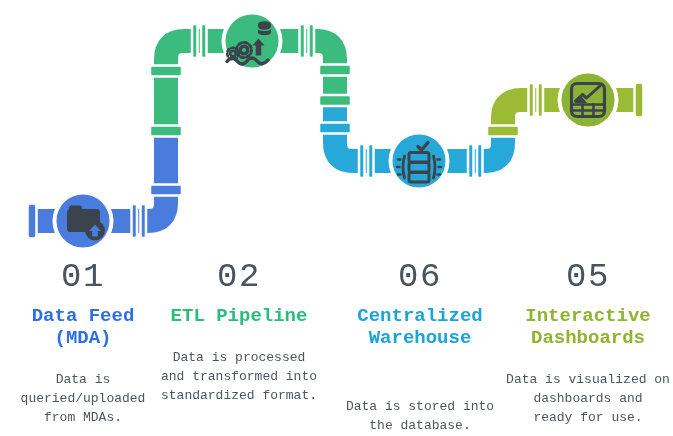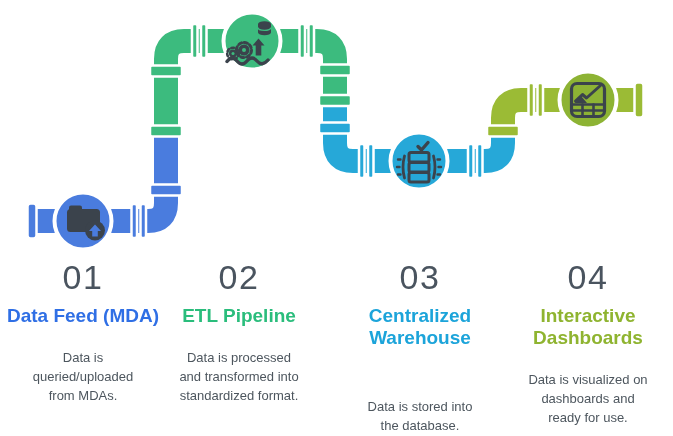--- a/index.html
+++ b/index.html
@@ -1,18 +1,18 @@
 <!DOCTYPE html>
 <html><head>
 <meta charset="utf-8">
 <style>
   html,body{margin:0;padding:0;background:#ffffff;}
   .stage{
     position:relative;width:673px;height:436px;background:#ffffff;
-    font-family:Liberation Sans, sans-serif;overflow:hidden;
+    font-family:Liberation Mono, monospace;overflow:hidden;
   }
   svg.pipeline{position:absolute;left:0;top:0;width:673px;height:436px;}
   .pipe-outline{fill:none;stroke:#ffffff;stroke-width:30;stroke-linejoin:round;}
   .pipe-seg{fill:none;stroke-width:24;stroke-linejoin:round;}
   .band{stroke:#ffffff;stroke-width:2.5;}
   .node{stroke:#ffffff;stroke-width:4;}
   .ic-stroke{fill:none;stroke-linecap:round;stroke-linejoin:round;}
   .step-col{position:absolute;top:258px;width:170px;text-align:center;}
   .num{font-size:34px;font-weight:300;letter-spacing:1.5px;line-height:38px;}
   .title{margin-top:9px;font-size:19px;font-weight:700;line-height:22px;white-space:pre-line;}
@@ -124,29 +124,29 @@
 
   <div class="step-col" style="left:154px">
     <div class="num" style="color: rgb(74, 84, 95);">02</div>
     <div class="title" style="color: rgb(42, 189, 124); text-align: center;">ETL Pipeline</div>
     <div class="desc" style="color: rgb(77, 86, 94);">Data is processed
 and transformed into
 standardized format.</div>
   </div>
 
   <div class="step-col" style="left:335px">
-    <div class="num" style="color: rgb(74, 84, 95);">03</div>
+    <div class="num" style="color: rgb(74, 84, 95);">06</div>
     <div class="title" style="color: rgb(28, 164, 218);">Centralized
 Warehouse</div>
     <div class="desc" style="color: rgb(77, 86, 94); margin-top: 48px;">Data is stored into
 the database.</div>
   </div>
 
   <div class="step-col" style="left:503px">
-    <div class="num" style="color: rgb(74, 84, 95);">04</div>
+    <div class="num" style="color: rgb(74, 84, 95);">05</div>
     <div class="title" style="color: rgb(143, 180, 48);">Interactive
 Dashboards</div>
     <div class="desc" style="color: rgb(77, 86, 94);">Data is visualized on
 dashboards and
 ready for use.</div>
   </div>
 
 </div>
 
 </body></html>

